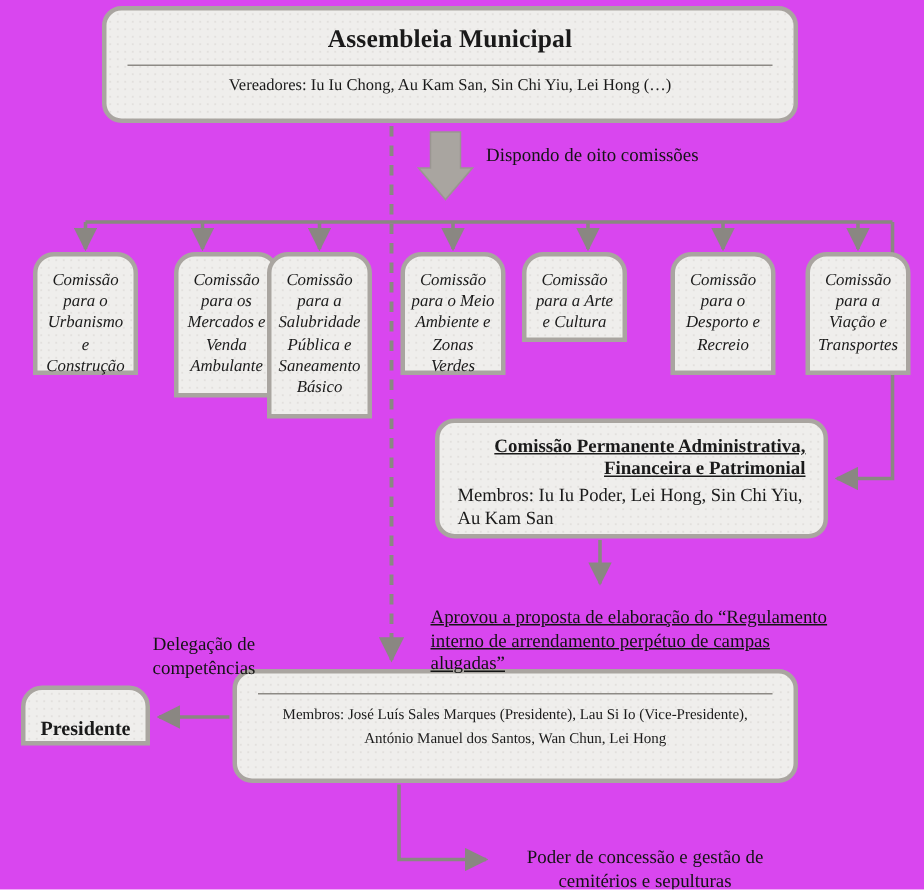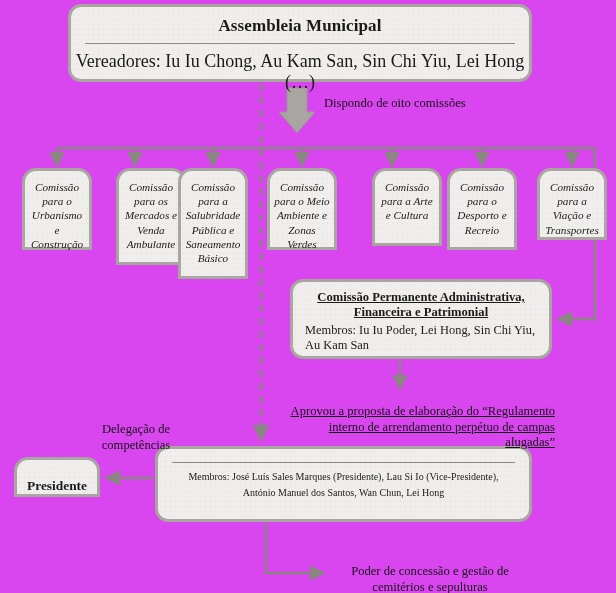--- a/index.html
+++ b/index.html
@@ -58,37 +58,37 @@
     text-align: center;
   }
 
   
   #assembleia {
     left: 68px; top: 4px; width: 464px; height: 78px;
     padding-top: 9px;
   }
   #assembleia .title { font-size: 17px; }
   #assembleia .rule { margin-top: 7px; }
-  #assembleia .members { font-size: 18px; padding-top: 7px; }
+  #assembleia .members { font-size: 11px; padding-top: 7px; }
 
   .commission {
     width: 70px;
     font-style: italic;
     font-size: 11.2px;
     line-height: 14.2px;
     text-align: center;
     padding: 9px 3px 4px 3px;
   }
 
   #permanente {
     left: 290px; top: 279px; width: 262px; height: 80px;
     padding: 8px 12px 0 12px;
   }
   #permanente .ptitle {
-    text-align: center;
+    text-align: right;
     font-weight: bold;
     font-size: 12.6px;
     line-height: 15px;
     text-decoration: underline;
   }
   #permanente .pmembers {
     font-size: 12.4px;
     line-height: 15px;
     padding-top: 3px;
     text-align: left;
@@ -110,21 +110,20 @@
     font-weight: bold;
     font-size: 13.4px;
   }
 
   
   .note {
     position: absolute;
     font-size: 12.6px;
     line-height: 15.5px;
     color: #141414;
-    text-align: right;
   }
   #note-oito { left: 324px; top: 96px; white-space: nowrap; }
   #note-aprovou { left: 287px; top: 404px; width: 268px; text-decoration: underline; }
   #note-delegacao { left: 88px; top: 422px; width: 96px; text-align: center; }
   #note-poder { left: 330px; top: 564px; width: 200px; text-align: center; }
 </style>
 </head>
 <body>
 
 <div id="canvas">
@@ -178,27 +177,27 @@
       </div>
       <div class="node dome commission" style="left: 116px; top: 168px; height: 97px;">
         <div>Comissão para os Mercados e Venda Ambulante</div>
       </div>
       <div class="node dome commission" style="left: 178px; top: 168px; height: 111px;">
         <div>Comissão para a Salubridade Pública e Saneamento Básico</div>
       </div>
       <div class="node dome commission" style="left: 267px; top: 168px; height: 82px;">
         <div>Comissão para o Meio Ambiente e Zonas Verdes</div>
       </div>
-      <div class="node dome commission" style="left: 372px; top: 168px; height: 78px; font-family: Liberation Serif, serif;">
+      <div class="node dome commission" style="left: 348px; top: 168px; height: 60px; font-family: Liberation Serif, serif;">
         <div>Comissão para a Arte e Cultura</div>
       </div>
       <div class="node dome commission" style="left: 447px; top: 168px; height: 82px;">
         <div>Comissão para o Desporto e Recreio</div>
       </div>
-      <div class="node dome commission" style="left: 537px; top: 168px; height: 72px;">
+      <div class="node dome commission" style="left: 537px; top: 168px; height: 82px;">
         <div>Comissão para a Viação e Transportes</div>
       </div>
     </div>
 
   <div class="node round" id="permanente">
     <div class="ptitle">Comissão Permanente Administrativa, Financeira e Patrimonial</div>
     <div class="pmembers">Membros: Iu Iu Poder, Lei Hong, Sin Chi Yiu, Au Kam San</div>
   </div>
 
   <div class="node round" id="camara">

